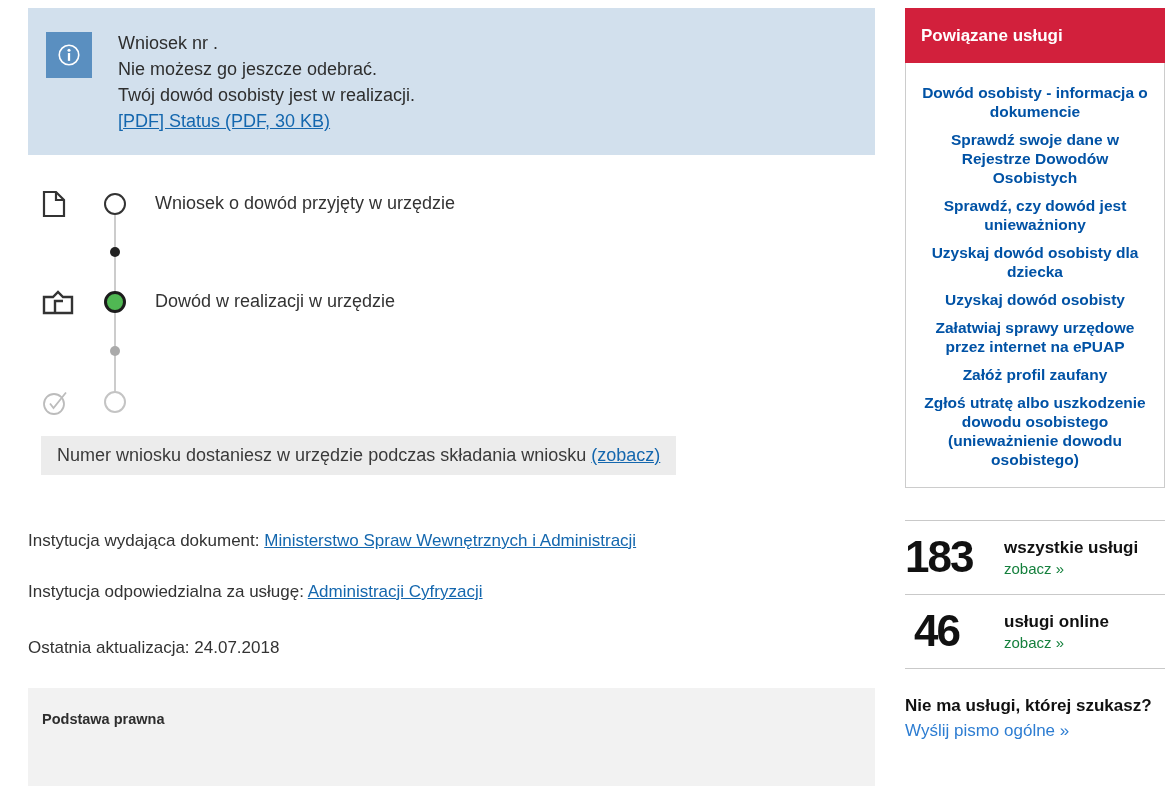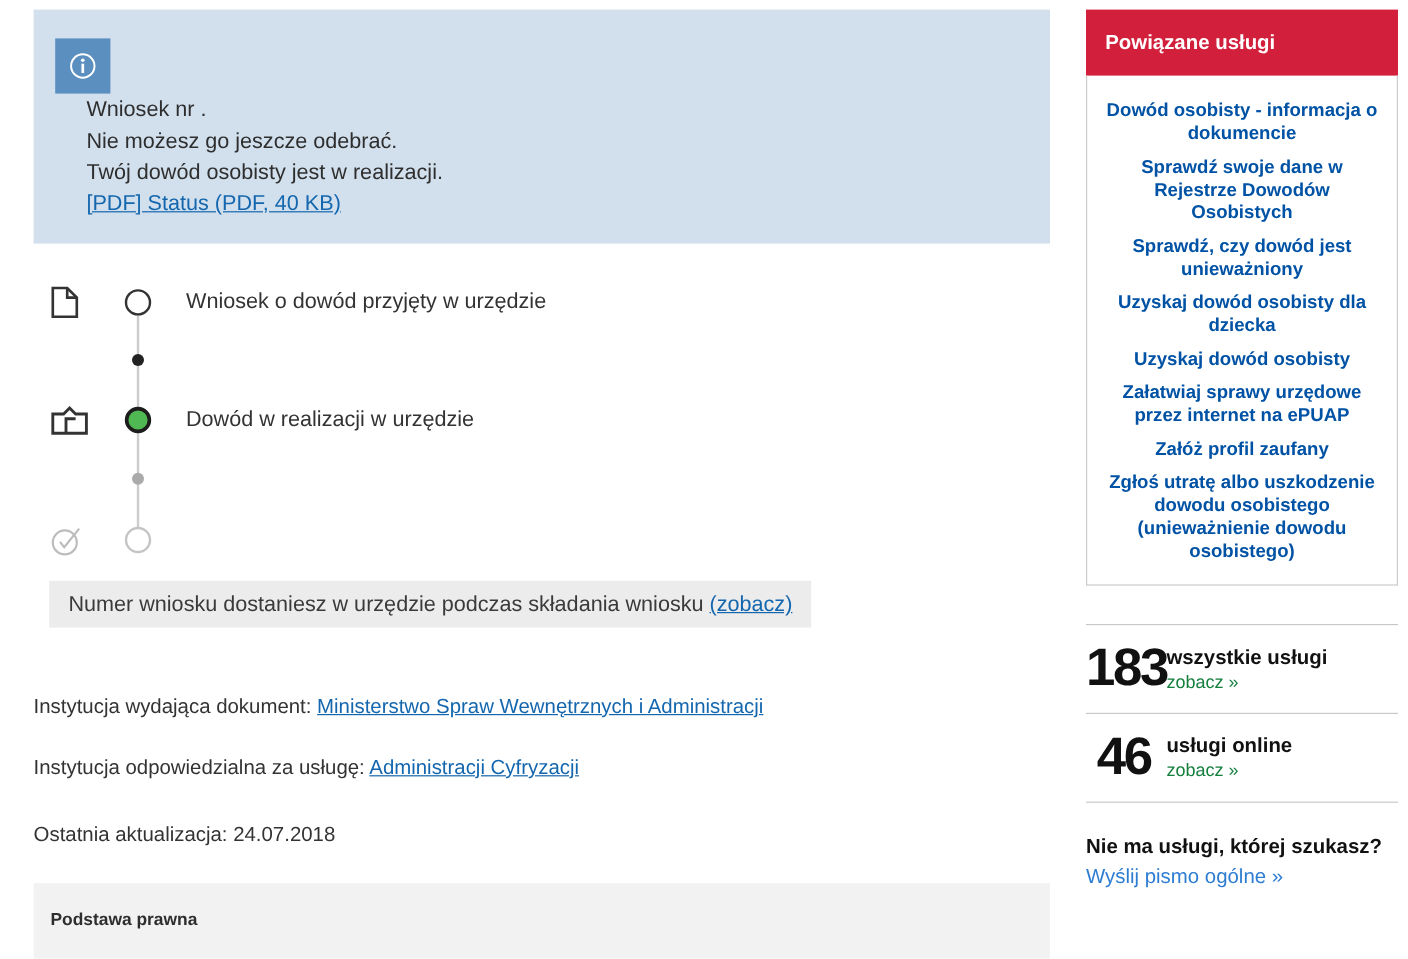--- a/index.html
+++ b/index.html
@@ -3,21 +3,21 @@
 <meta charset="utf-8">
 <style>
   * { margin:0; padding:0; box-sizing:border-box; }
   html,body { background:#fff; }
   body { font-family:"Liberation Sans", sans-serif; color:#333; }
   .page { position:relative; width:1173px; height:799px; background:#fff; overflow:hidden; }
 
   
   .main-col { position:absolute; left:28px; top:8px; width:847px; }
 
-  .info-box { background:#d2e0ed; display:flex; padding:22px 20px 21px 18px;flex-direction:column; }
+  .info-box { background:#d2e0ed; display:flex; padding:22px 20px 21px 18px; }
   .info-icon-square { width:46px; height:46px; background:#5a8fc0; flex:0 0 46px;
     display:flex; align-items:center; justify-content:center; margin-top:2px; }
   .info-content { margin-left:26px; font-size:18px; line-height:26px; color:#2e2e2e; }
   a.link { color:#1467ae; text-decoration:underline; cursor:pointer; }
 
   .stepper { position:relative; height:236px; margin-top:36px; }
   .step-line { position:absolute; left:86px; top:13px; width:2px; height:198px; background:#ccc; }
   .step { position:absolute; left:0; right:0; height:28px; }
   .step .s-icon { position:absolute; left:14px; top:0; }
   .step .s-node { position:absolute; left:76px; top:3px; width:22px; height:22px;
@@ -46,21 +46,21 @@
   .sidebar { position:absolute; left:905px; top:8px; width:260px; }
   .sb-header { background:#d2203c; color:#fff; font-weight:bold; font-size:17px;
     padding:18px 16px 17px; }
   .sb-links { list-style:none; border:1px solid #ccc; border-top:none;
     padding:20px 14px 9px; }
   .sb-links li { margin-bottom:9px;text-align:center; }
   .sb-links a { color:#0052a5; font-weight:bold; font-size:15.5px; line-height:19px;
     text-decoration:none; cursor:pointer; display:block; }
   .sb-divider { border-top:1px solid #c9c9c9; }
   .sb-divider.d1 { margin-top:32px; }
-  .stat { display:flex; padding:14px 0 15px; }
+  .stat { display:flex; padding:14px 0 15px;gap:32px; }
   .stat-num { width:54px; text-align:right; font-size:44px; line-height:44px;
     font-weight:bold; color:#111; letter-spacing:-2px; }
   .stat-text { margin-left:13px; padding-top:3px; }
   .stat-label { font-size:17px; font-weight:bold; color:#111; }
   .stat-link { font-size:15px; color:#15803d; text-decoration:none; cursor:pointer; display:inline-block; margin-top:2px; }
   .not-found { margin-top:27px; }
   .nf-question { font-size:17px; font-weight:bold; color:#111; }
   .nf-link { font-size:17px; color:#2d7dd2; text-decoration:none; cursor:pointer; display:inline-block; margin-top:5px; }
 </style>
 </head>
@@ -75,21 +75,21 @@
         <svg width="26" height="26" viewBox="0 0 24 24">
           <circle cx="12" cy="12" r="9" fill="none" stroke="#ffffff" stroke-width="1.5"></circle>
           <circle cx="12" cy="7.6" r="1.4" fill="#ffffff"></circle>
           <rect x="10.95" y="10.2" width="2.1" height="7.2" fill="#ffffff"></rect>
         </svg>
       </div>
       <div class="info-content">
         <div>Wniosek nr .</div>
         <div>Nie możesz go jeszcze odebrać.</div>
         <div>Twój dowód osobisty jest w realizacji.</div>
-        <div><a class="link">[PDF] Status (PDF, 40 KB)</a></div>
+        <div><a class="link">[PDF] Status (PDF, 30 KB)</a></div>
       </div>
     </div>
 
     <div class="stepper">
       <div class="step-line"></div>
 
       <div class="step step--done" style="top:-1px">
         <span class="s-icon">
           <svg width="24" height="28" viewBox="0 0 24 28">
             <path d="M2 2 H14 L22 10 V26 H2 Z" fill="none" stroke="#333" stroke-width="2.2"></path>

